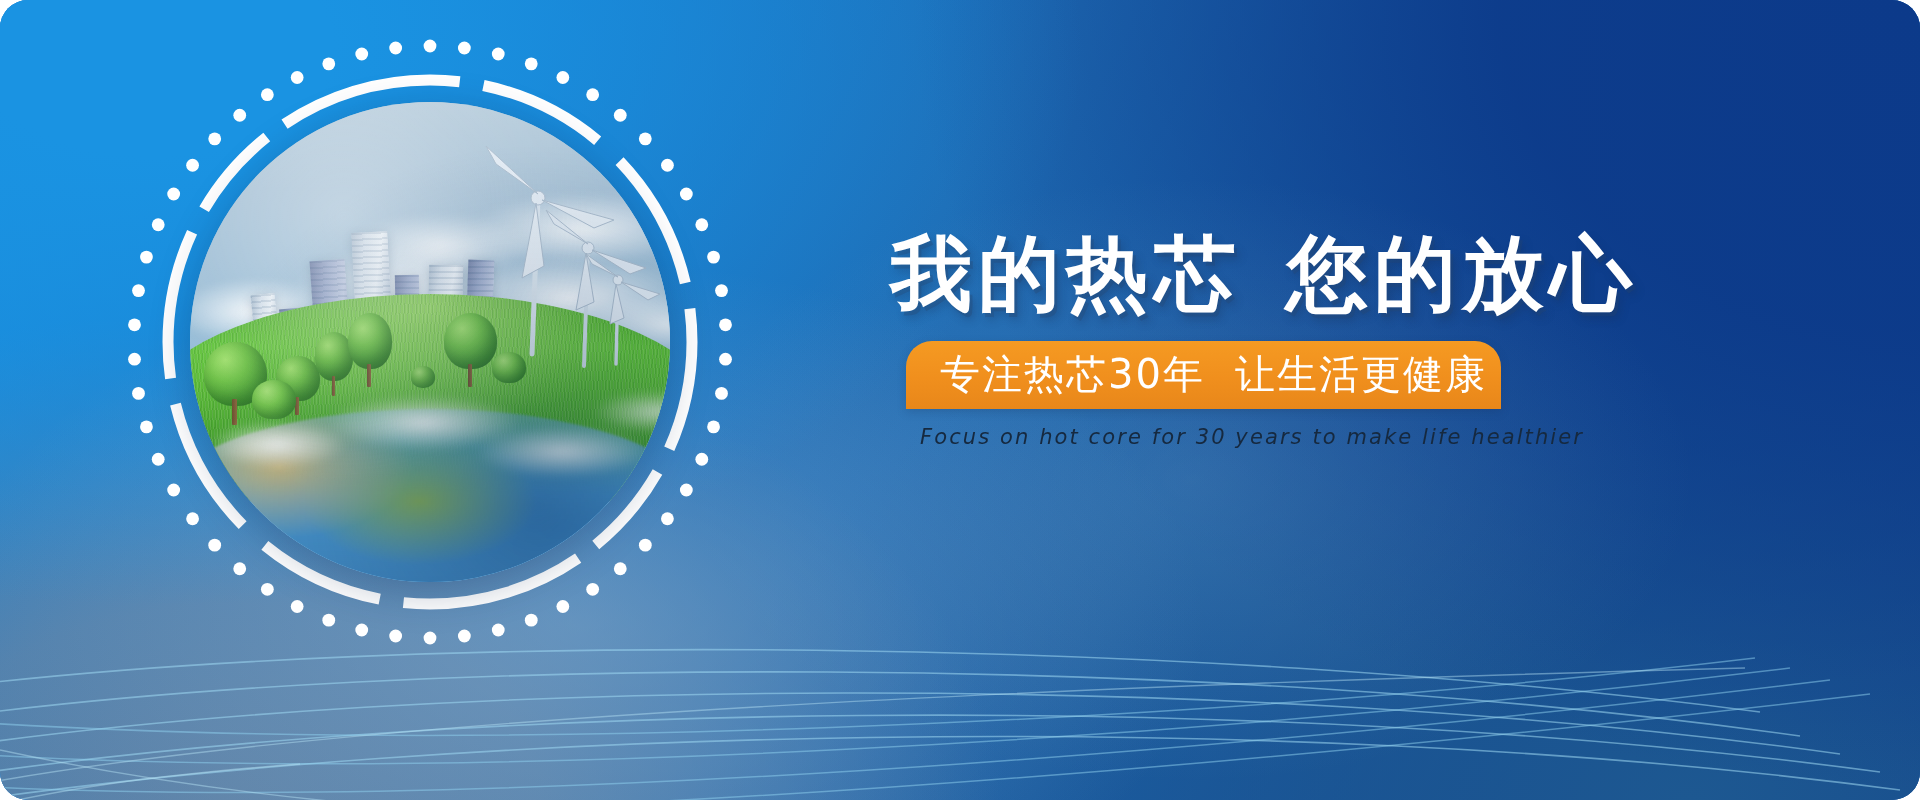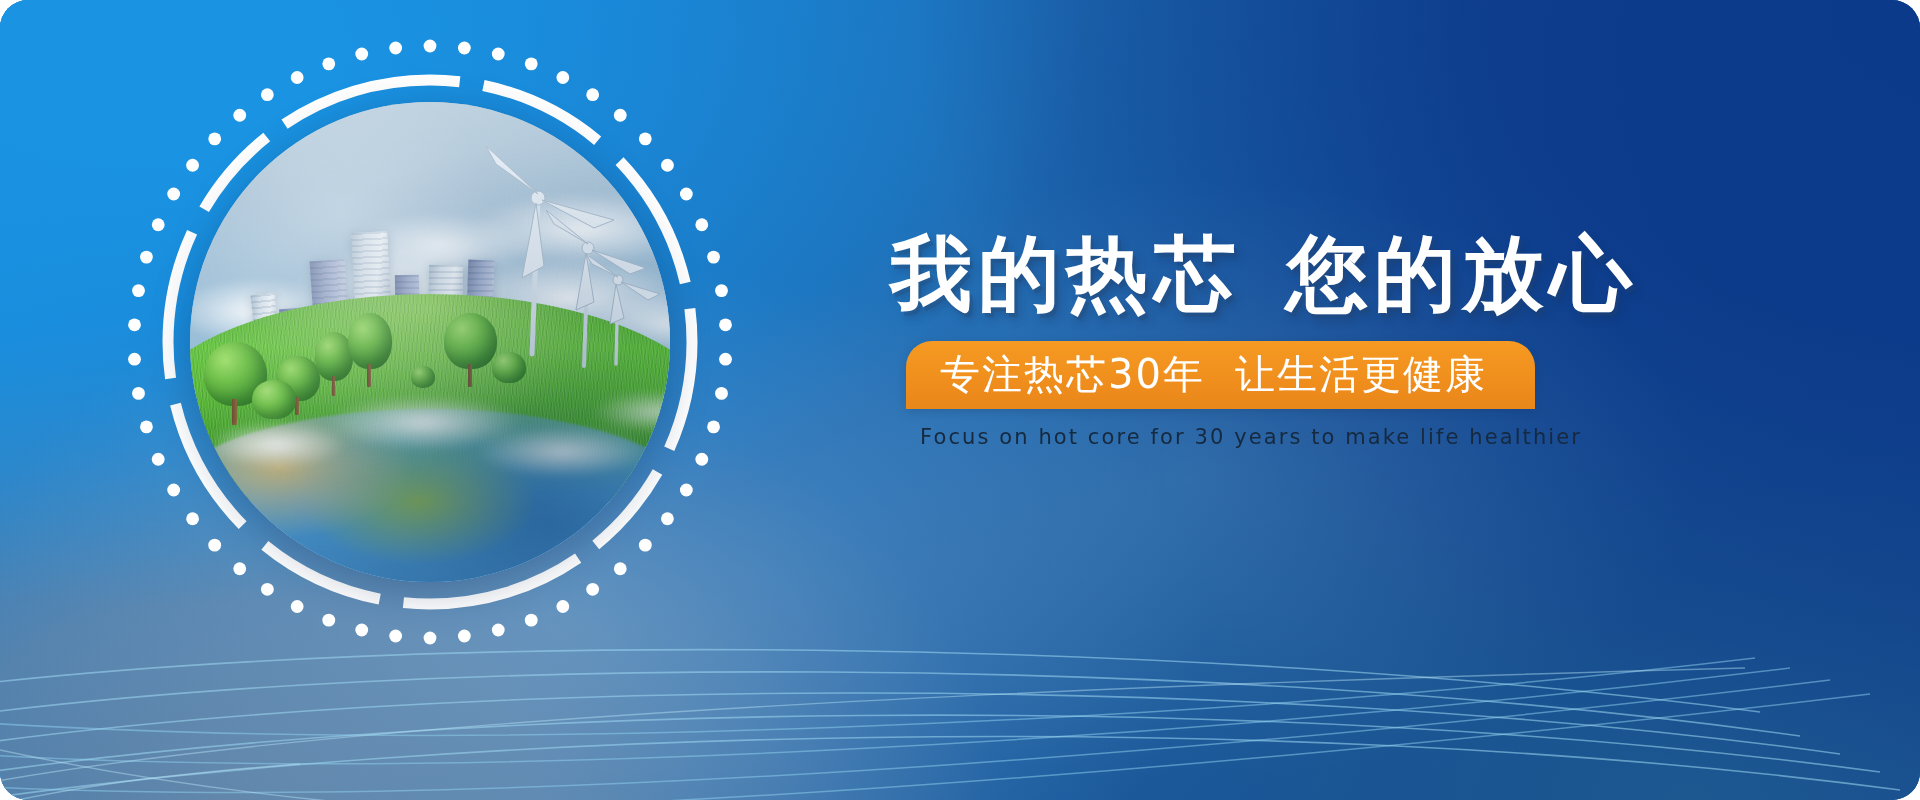--- a/index.html
+++ b/index.html
@@ -194,21 +194,21 @@
        5px 7px 9px rgba(20,45,85,0.28);
     white-space:nowrap;
   }
   .headline .gap { display:inline-block; width:44px; }
 
   .ribbon {
     position:relative;
     display:inline-block;
     margin-top:22px;
     margin-left:16px;
-    padding:9px 48px 11px 34px;
+    padding:9px 14px 11px 34px;
     background:linear-gradient(180deg, #f59a22 0%, #f08f1d 55%, #e8871a 100%);
     border-radius:26px 26px 0 0;
     box-shadow:0 3px 10px rgba(20,50,90,0.22);
   }
   .ribbon-text {
     font-family:"DejaVu Sans", sans-serif;
     font-size:40px;
     line-height:1.22;
     color:#ffffff;
     letter-spacing:2px;
@@ -217,20 +217,21 @@
   .ribbon-text .gap { display:inline-block; width:30px; }
 
   .subline {
     margin-top:16px;
     margin-left:30px;
     font-family:"DejaVu Sans", sans-serif;
     font-size:21px;
     letter-spacing:2.1px;
     color:#16293f;
     white-space:nowrap;
+    font-style:italic;
   }
 </style>
 </head>
 <body>
 
 <div id="banner">
 
   <div class="bg-base"></div>
   <div class="bg-soft"></div>
 

